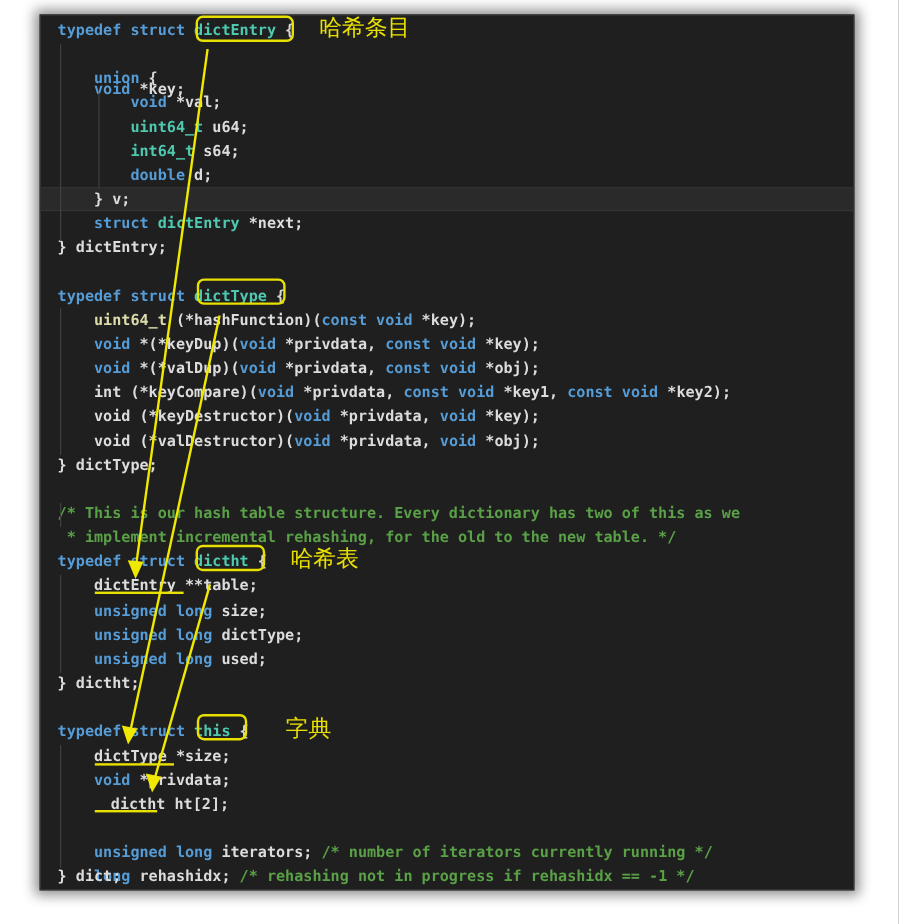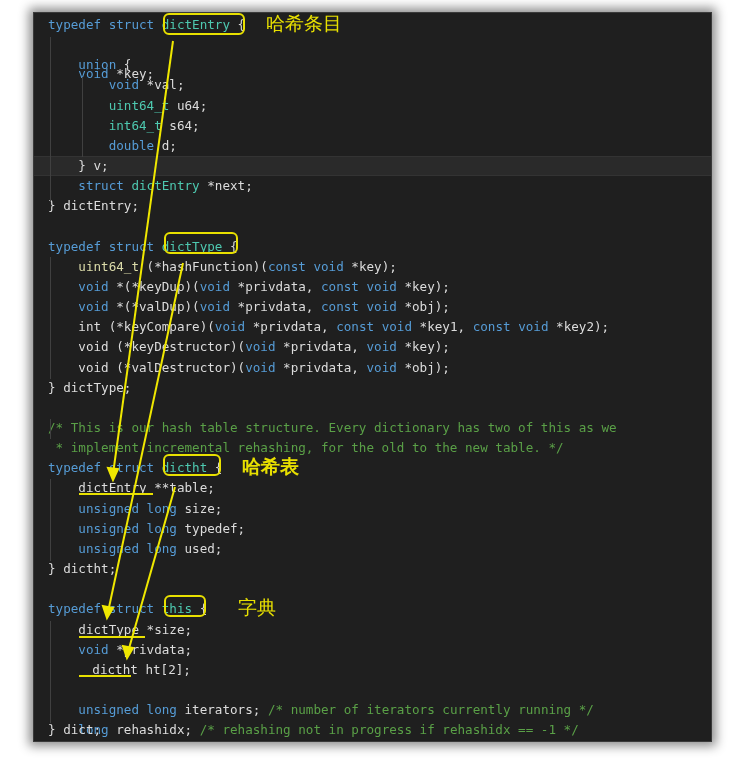--- a/index.html
+++ b/index.html
@@ -13,21 +13,21 @@
       box-shadow: 0 0 10px 4px rgba(0,0,0,0.45);
       border:1px solid #3a3a3a;
       box-sizing:border-box;
       overflow:hidden;
     }
     .line {
       position:absolute; left:0; right:0; height:20px;
       font-size:12.6px; line-height:20px; white-space:pre; color:#d4d4d4;
     }
     .line.hl { background:#2a2a2a; border-top:1px solid #333; border-bottom:1px solid #333; box-sizing:border-box; line-height:18px;}
-    .code { position:absolute; left:14px; }
+    .code { position:absolute; left:14px;font-weight:bold; }
     .kw { color:#569cd6; }
     .ty { color:#4ec9b0; }
     .id { color:#dcdcdc; }
     .fn { color:#dcdcaa; }
     .cm { color:#5aa047; }
     .br { color:#d4d4d4; }
     .guide { position:absolute; width:1px; background:#404040; }
     .box {
       position:absolute; border:2px solid #e8e000; border-radius:6px; box-sizing:border-box;
     }
@@ -61,21 +61,21 @@
       <div class="line" style="top: 304.25px;"><span class="code"><span>    </span><span class="id">int </span><span class="id">(*keyCompare)(</span><span class="kw">void </span><span class="id">*privdata, </span><span class="kw">const </span><span class="kw">void </span><span class="id">*key1, </span><span class="kw">const </span><span class="kw">void </span><span class="id">*key2);</span></span></div>
       <div class="line" style="top: 324.4px;"><span class="code"><span>    </span><span class="id">void </span><span class="id">(*keyDestructor)(</span><span class="kw">void </span><span class="id">*privdata, </span><span class="kw">void </span><span class="id">*key);</span></span></div>
       <div class="line" style="top: 344.55px;"><span class="code"><span>    </span><span class="id">void </span><span class="id">(*valDestructor)(</span><span class="kw">void </span><span class="id">*privdata, </span><span class="kw">void </span><span class="id">*obj);</span></span></div>
       <div class="line" style="top: 364.7px;"><span class="code"><span class="id">} dictType;</span></span></div>
       <div class="line" style="top: 384.85px;"><span class="code"></span></div>
       <div class="line" style="top: 405px;"><span class="code"><span class="cm">/* This is our hash table structure. Every dictionary has two of this as we</span></span></div>
       <div class="line" style="top: 425.15px;"><span class="code"><span class="cm"> * implement incremental rehashing, for the old to the new table. */</span></span></div>
       <div class="line" style="top: 445.3px;"><span class="code"><span class="kw">typedef </span><span class="kw">struct </span><span class="ty">dictht</span><span class="br"> {</span></span></div>
       <div class="line" style="top: 465.45px;"><span class="code"><span>    </span><span class="id">dictEntry </span><span class="id">**table;</span></span></div>
       <div class="line" style="top: 485.6px;"><span class="code"><span>    </span><span class="kw">unsigned </span><span class="kw">long </span><span class="id">size;</span></span></div>
-      <div class="line" style="top: 505.75px;"><span class="code"><span>    </span><span class="kw">unsigned </span><span class="kw">long </span><span class="id">typedef;</span></span></div>
+      <div class="line" style="top: 505.75px;"><span class="code"><span>    </span><span class="kw">unsigned </span><span class="kw">long </span><span class="id">dictType;</span></span></div>
       <div class="line" style="top: 525.9px;"><span class="code"><span>    </span><span class="kw">unsigned </span><span class="kw">long </span><span class="id">used;</span></span></div>
       <div class="line" style="top: 546.05px;"><span class="code"><span class="id">} dictht;</span></span></div>
       <div class="line" style="top: 566.2px;"><span class="code"></span></div>
       <div class="line" style="top: 586.35px;"><span class="code"><span class="kw">typedef </span><span class="kw">struct </span><span class="ty">this</span><span class="br"> {</span></span></div>
       <div class="line" style="top: 606.5px;"><span class="code"><span>    </span><span class="id">dictType </span><span class="id">*size;</span></span></div>
       <div class="line" style="top: 626.65px;"><span class="code"><span>    </span><span class="kw">void </span><span class="id">*privdata;</span></span></div>
       <div class="line" style="top: 646.8px; margin-left: 14px;"><span class="code"><span>    </span><span class="id">dictht </span><span class="id">ht[2];</span></span></div>
       <div class="line" style="top: 666.95px; margin-top: 40px;"><span class="code"><span>    </span><span class="kw">long </span><span class="id">rehashidx; </span><span class="cm">/* rehashing not in progress if rehashidx == -1 */</span></span></div>
       <div class="line" style="top: 687.1px;"><span class="code"><span>    </span><span class="kw">unsigned </span><span class="kw">long </span><span class="id">iterators; </span><span class="cm">/* number of iterators currently running */</span></span></div>
       <div class="line" style="top: 707.25px;"><span class="code"><span class="id">} dict;</span></span></div>
@@ -91,21 +91,21 @@
 <div class="box" style="left:163px; top:13px; width:82px; height:22px;"></div>
 <div class="box" style="left:164px; top:232px; width:74px; height:22px;"></div>
 <div class="box" style="left:163px; top:454px; width:58px; height:22px;"></div>
 <div class="box" style="left:164px; top:595px; width:42px; height:22px;"></div>
 
 <div class="uline" style="left:79px; top:493px; width:74px;"></div>
 <div class="uline" style="left:79px; top:636px; width:66px;"></div>
 <div class="uline" style="left:79px; top:675px; width:52px;"></div>
 
 <div class="label" style="left:266px; top:12px;">哈希条目</div>
-<div class="label" style="left:242px; top:455px;font-weight:bold;">哈希表</div>
+<div class="label" style="left:242px; top:455px;">哈希表</div>
 <div class="label" style="left:238px; top:596px;">字典</div>
 
 <svg class="arrows" viewBox="0 0 749 770">
   <g stroke="#f0e800" stroke-width="2" fill="#f0e800">
     <line x1="173" y1="41" x2="113" y2="474"></line>
     <polygon points="113,480 108,468 118,469"></polygon>
     <line x1="183" y1="263" x2="108" y2="612"></line>
     <polygon points="107,618 103,606 113,608"></polygon>
     <line x1="175" y1="487" x2="128" y2="652"></line>
     <polygon points="127,658 123,646 133,648"></polygon>

